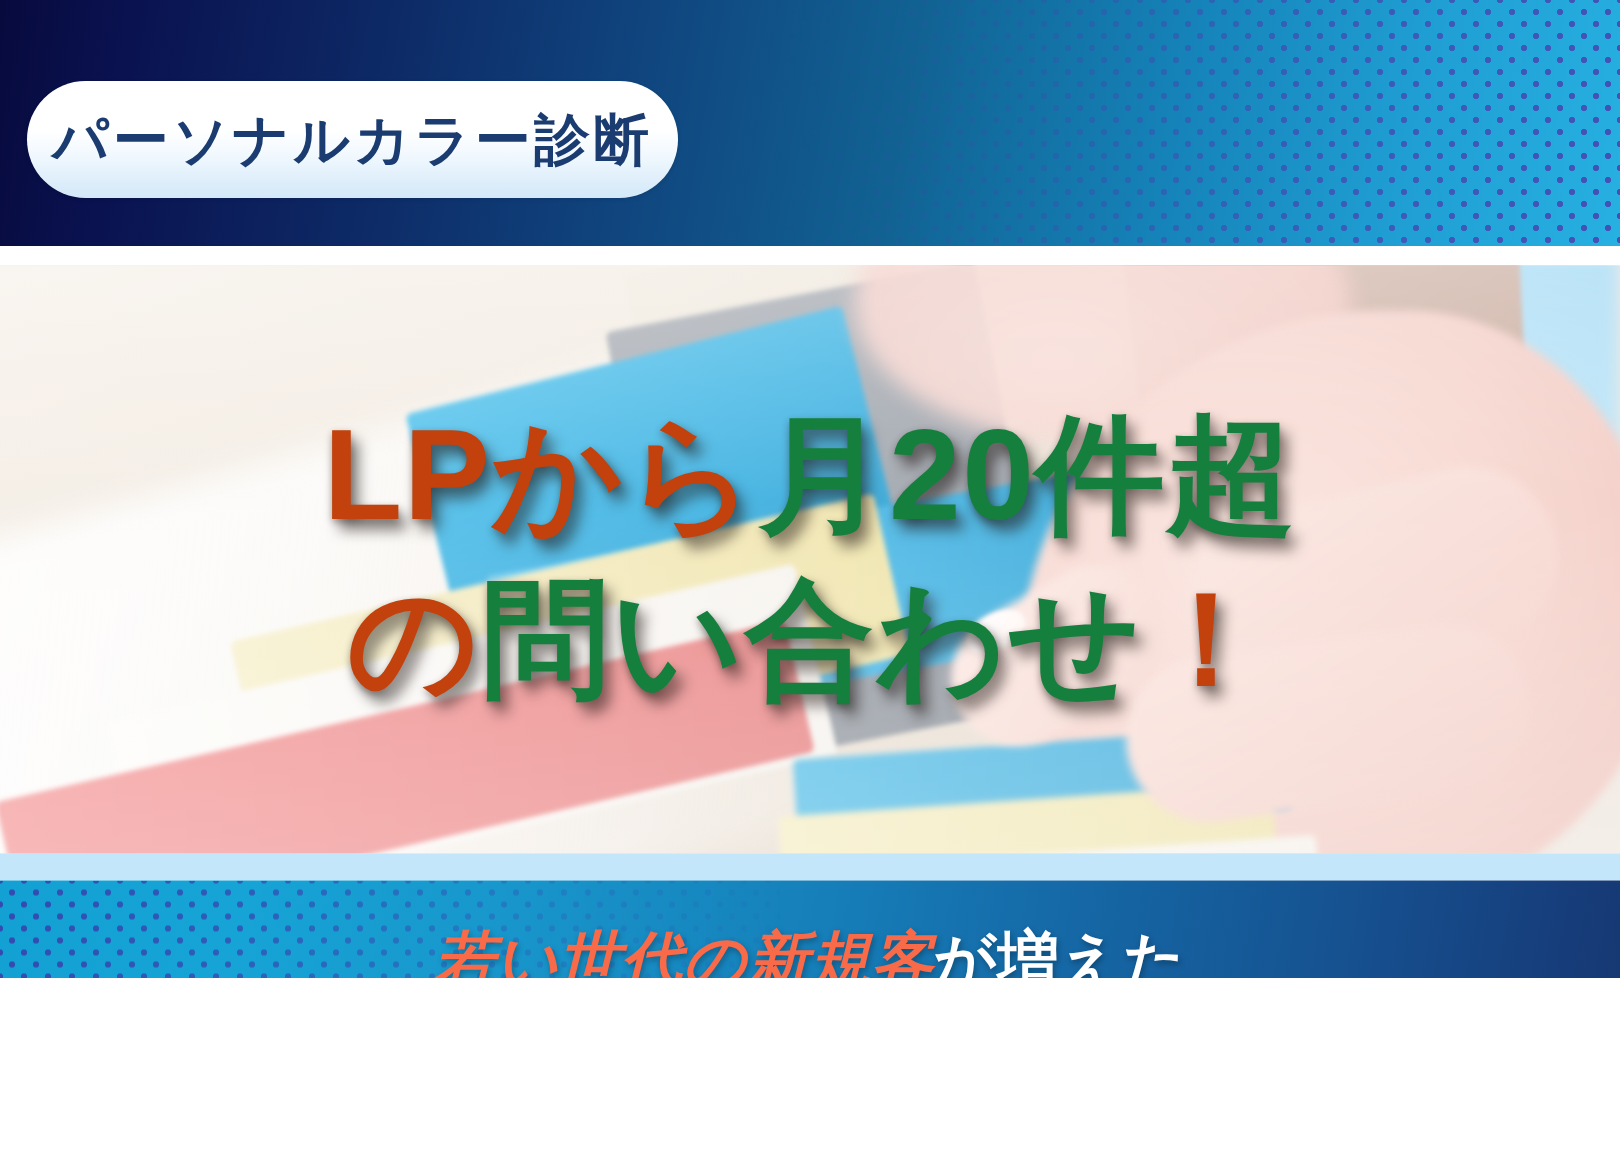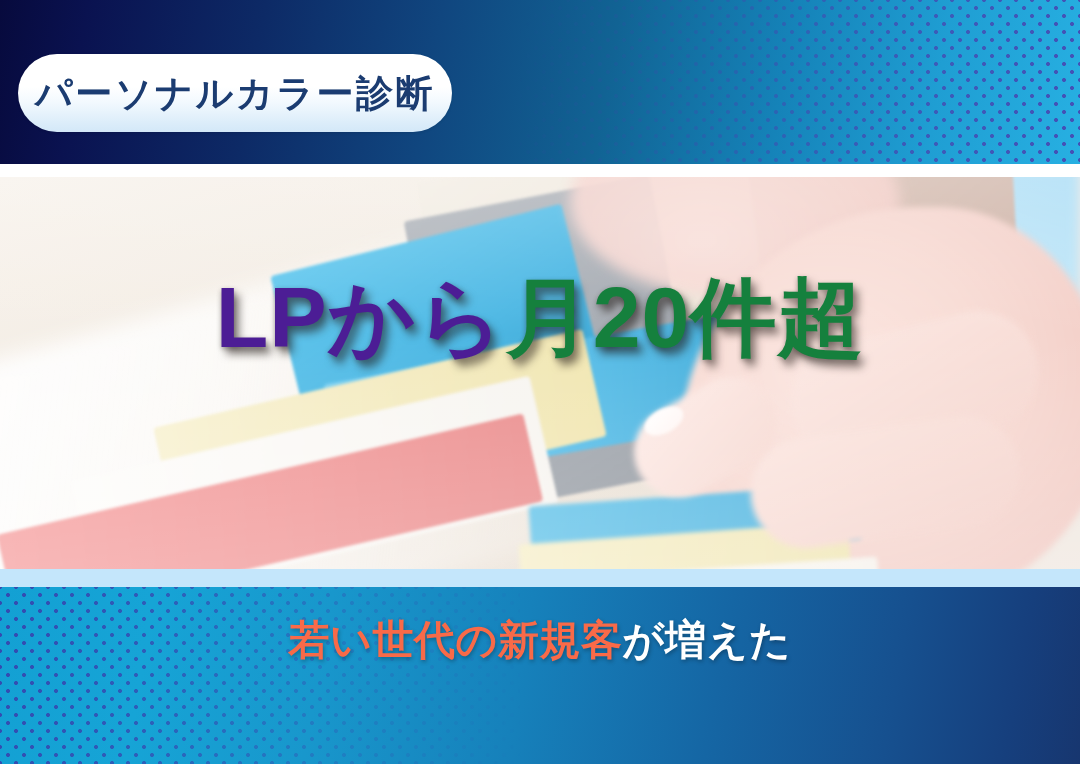--- a/index.html
+++ b/index.html
@@ -2,21 +2,21 @@
 <html><head>
 <meta charset="utf-8">
 <style>
   * { margin:0; padding:0; box-sizing:border-box; }
   html, body {
     width:1080px; height:776px;
     font-family:"Liberation Sans","DejaVu Sans",sans-serif;
     background:#ffffff; overflow:hidden;
   }
   .banner {
-    position:relative; width:1080px; height:764px; overflow:hidden;
+    position:relative; width:1080px; height:652px; overflow:hidden;
     background:#ffffff;
   }
 
   
   .header {
     position:absolute; left:0; top:0; width:1080px; height:164px;
     background:linear-gradient(100deg,
        #070a3d 0%, #0a1250 8%, #0d2a66 24%, #10467f 40%,
        #116394 56%, #1583b9 72%, #1f9ed3 86%, #27b0e2 100%);
     overflow:hidden;
@@ -150,21 +150,21 @@
   
   .hero {
     position:absolute; left:0; top:262px; width:1080px;
     text-align:center; pointer-events:none;
   }
   .hero-line {
     font-size:86px; font-weight:700; line-height:1.28;
     letter-spacing:1px; white-space:nowrap;
     text-shadow:5px 7px 9px rgba(30,22,18,.55), 0 2px 5px rgba(40,30,25,.35);
   }
-  .t-white  { color:#4c1d95; }
+  .t-white  { color:#c2410c; }
   .t-yellow { color:#15803d; }
 
   
   .divider-blue {
     position:absolute; left:0; top:569px; width:1080px; height:18px;
     background:#c4e6fb;
   }
 
   
   .footer {
@@ -187,21 +187,21 @@
   }
   .footer-text {
     position:absolute; left:0; top:24px; width:1080px;
     text-align:center;
   }
   .footer-line {
     font-size:41px; font-weight:700; line-height:1.45;
     white-space:nowrap; letter-spacing:.5px;
     text-shadow:1px 2px 4px rgba(0,0,0,.30);
   }
-  .f-orange { color:#f96a48; }
+  .f-orange { color:#f96a48;font-style:italic; }
   .f-white  { color:#ffffff;margin-top:35px; }
 </style>
 </head>
 <body>
 
 <div class="banner">
 
   <div class="header">
     <div class="halftone-top"></div>
     <div class="badge">
@@ -235,20 +235,21 @@
       <div class="finger-2"></div>
       <div class="thumb"></div>
       <div class="nail"></div>
 
       <div class="photo-veil"></div>
     </div>
   </div>
 
   <div class="hero">
     <div class="hero-line"><span class="t-white">LPから</span><span class="t-yellow">月20件超</span></div>
+    <div class="hero-line"><span class="t-white">の</span><span class="t-yellow">問い合わせ</span><span class="t-white">！</span></div>
   </div>
 
   <div class="divider-blue"></div>
 
   <div class="footer">
     <div class="halftone-bottom"></div>
     <div class="footer-text">
       <div class="footer-line"><span class="f-orange">若い世代の新規客</span><span class="f-white">が増えた</span></div>
     </div>
   </div>

